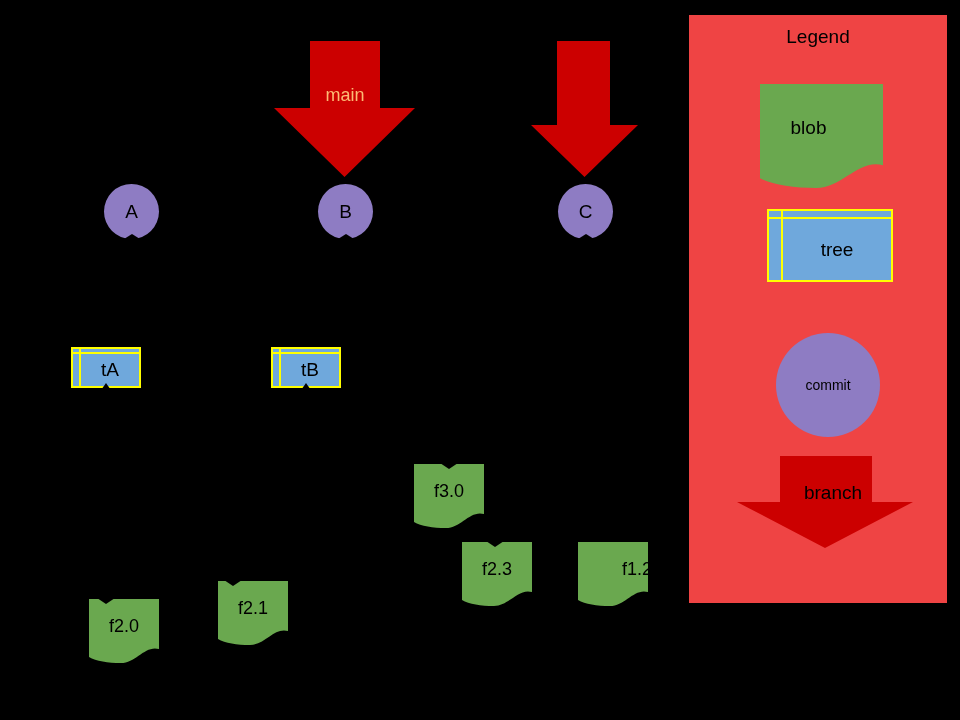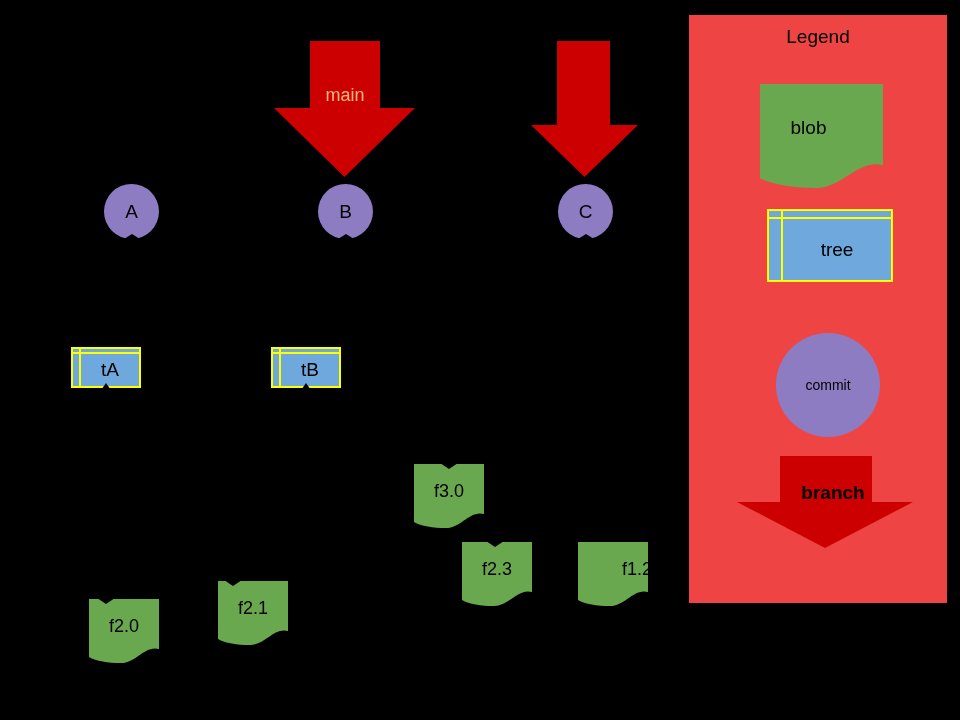--- a/index.html
+++ b/index.html
@@ -143,16 +143,16 @@
       <span>tree</span>
     </div>
 
     <div class="legend-commit">
       <span>commit</span>
     </div>
 
     <svg class="abs" style="left:48px;top:441px;" width="176" height="92">
       <polygon points="43,0 135,0 135,46 176,46 88,92 0,46 43,46" fill="#cc0000"></polygon>
     </svg>
-    <div class="abs legend-label" style="left:91px;top:467px;width:106px;height:21px;line-height:21px;text-align:center;font-weight:bold;">branch</div>
+    <div class="abs legend-label" style="left:91px;top:467px;width:106px;height:21px;line-height:21px;text-align:center;">branch</div>
   </div>
 
 </div>
 
 </body></html>

